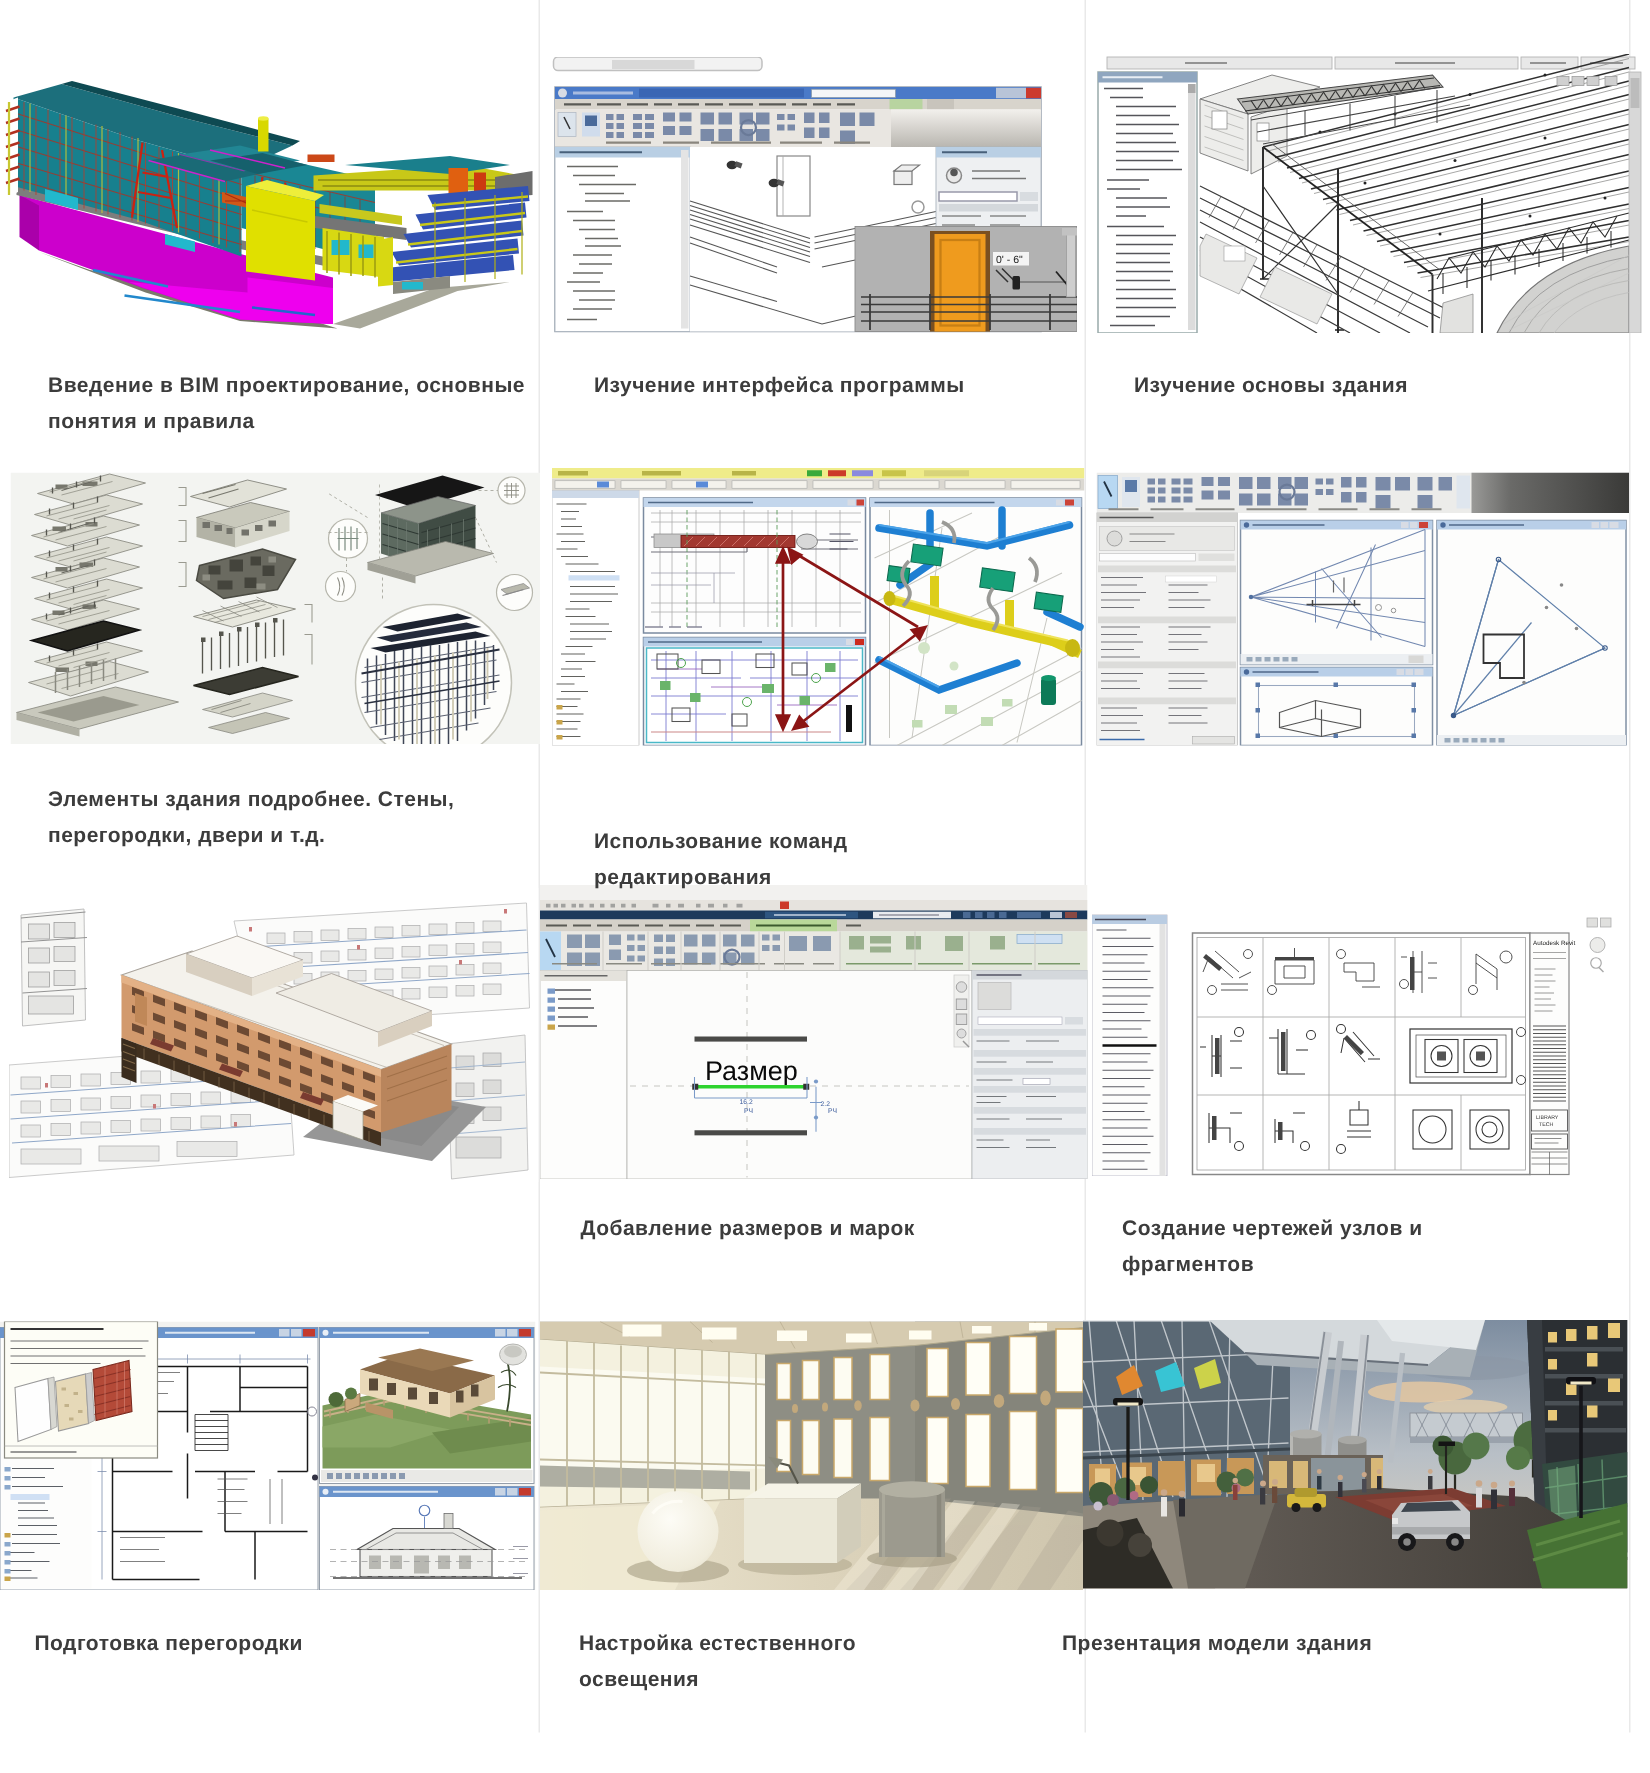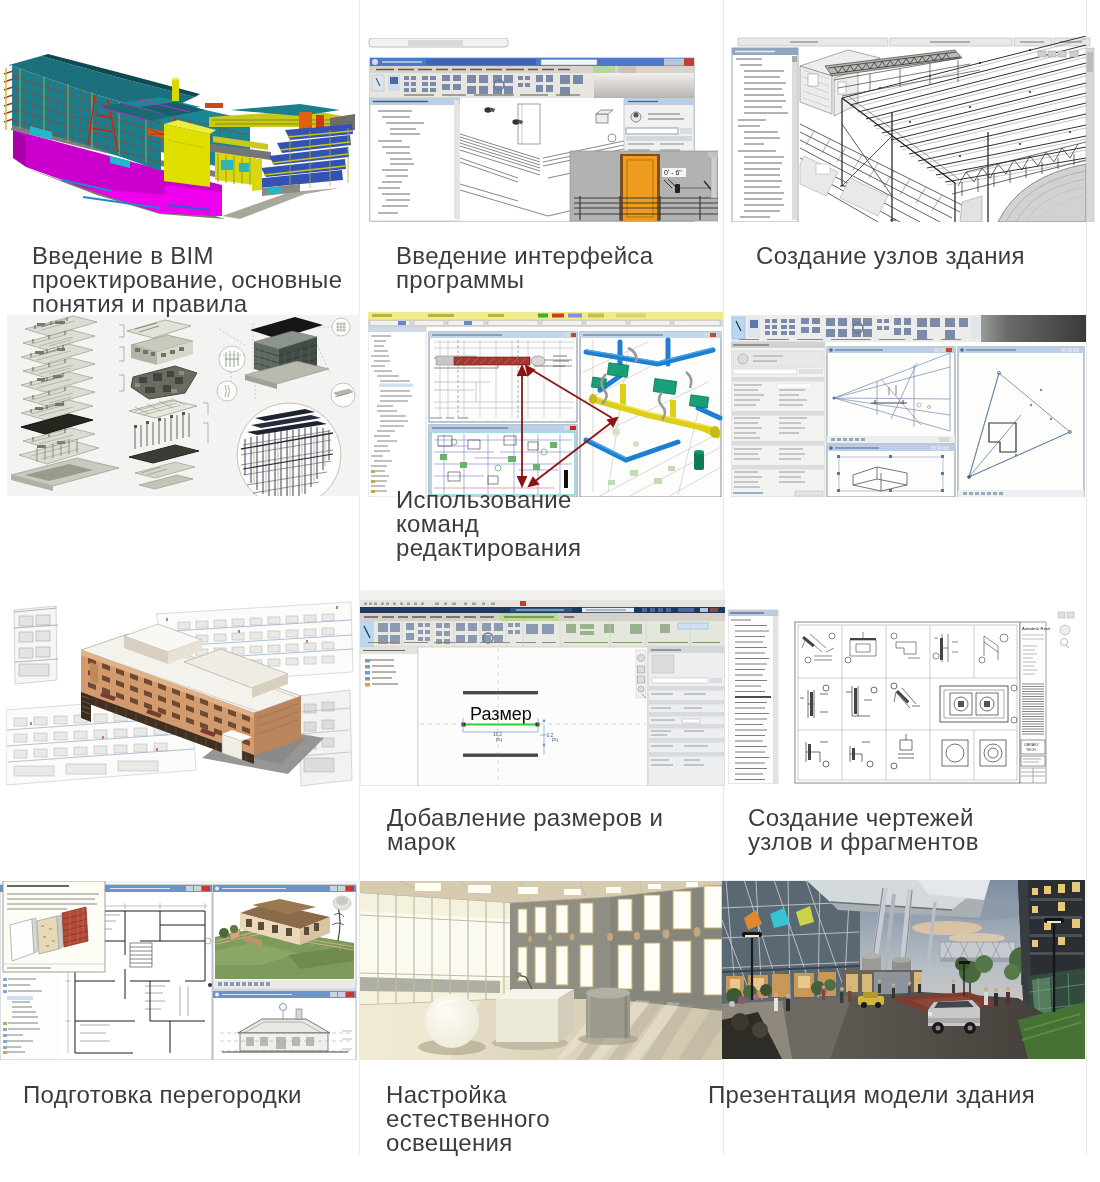--- a/index.html
+++ b/index.html
@@ -1,18 +1,18 @@
 <!DOCTYPE html>
 <html lang="ru"><head>
 <meta charset="utf-8">
 <style>
 html,body{margin:0;padding:0;background:#fff;}
 #page{position:relative;width:1100px;height:1182px;background:#fff;overflow:hidden;
   font-family:"Liberation Sans",sans-serif;}
-.cap{position:absolute;font-size:24px;line-height:24px;color:#3c3c3c;letter-spacing:0.32px;}
+.cap{position:absolute;font-size:14px;line-height:24px;color:#3c3c3c;letter-spacing:0.32px;font-weight:bold;}
 .img{position:absolute;}
 .vl{position:absolute;width:1px;background:#e9e9e9;top:0;height:1155px;}
 </style>
 </head>
 <body>
 <div id="page">
   <div class="vl" style="left:359px"></div>
   <div class="vl" style="left:723px"></div>
   <div class="vl" style="left:1086px"></div>
 
@@ -1851,24 +1851,25 @@
           <circle cx="286" cy="109" r="2" fill="#caa88a"></circle>
       <rect x="230" y="104" width="3" height="9" fill="#3a3a3e"></rect>
           <circle cx="231.5" cy="101" r="1.6" fill="#caa88a"></circle>
       <rect x="156" y="104" width="3" height="9" fill="#2e3a44"></rect>
           <circle cx="157.5" cy="101" r="1.6" fill="#caa88a"></circle>
     </g>
   </svg>
   </div>
 
   <div class="cap" style="left:32px;top:244px;width:330px">Введение в BIM проектирование, основные понятия и правила</div>
-  <div class="cap" style="left:396px;top:244px;width:330px">Введение интерфейса программы</div>
-  <div class="cap" style="left:756px;top:244px;width:330px">Создание узлов здания</div>
-
-  <div class="cap" style="left:396px;top:488px;width:250px">Использование команд редактирования</div>
+  <div class="cap" style="left:396px;top:244px;width:330px">Изучение интерфейса программы</div>
+  <div class="cap" style="left:756px;top:244px;width:330px">Изучение основы здания</div>
+
+  <div class="cap" style="left:32px;top:520px;width:330px">Элементы здания подробнее. Стены, перегородки, двери и т.д.</div>
+  <div class="cap" style="left:396px;top:548px;width:250px">Использование команд редактирования</div>
 
   <div class="cap" style="left:748px;top:806px;width:290px">Создание чертежей узлов и фрагментов</div>
   <div class="cap" style="left:387px;top:806px;width:330px">Добавление размеров и марок</div>
 
   <div class="cap" style="left:23px;top:1083px;width:330px">Подготовка перегородки</div>
   <div class="cap" style="left:386px;top:1083px;width:260px">Настройка естественного освещения</div>
   <div class="cap" style="left:708px;top:1083px;width:330px">Презентация модели здания</div>
 </div>
 
 </body></html>

